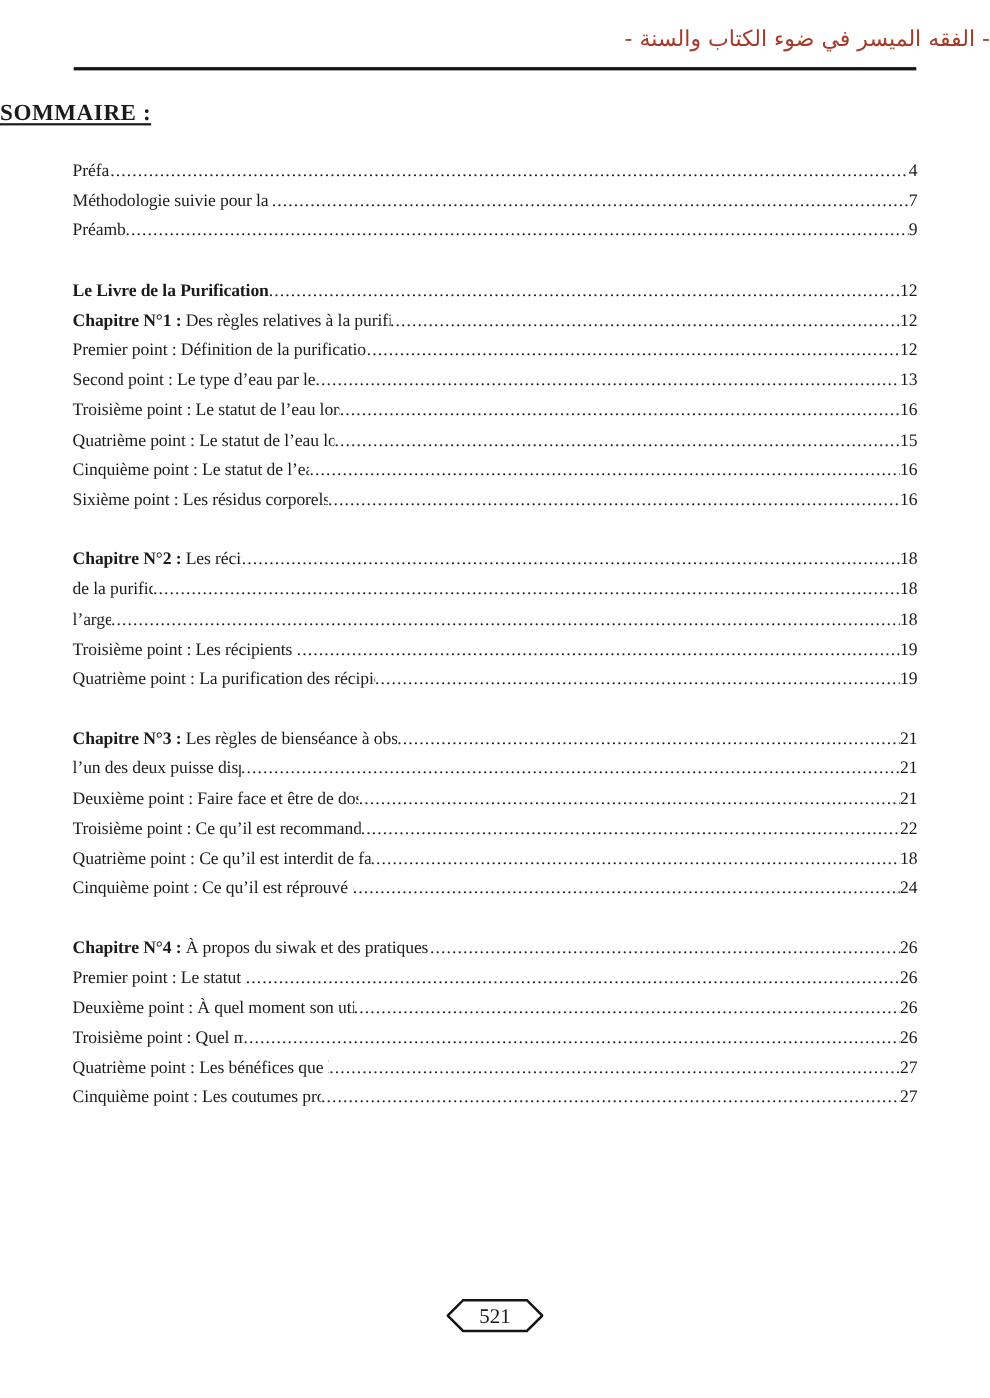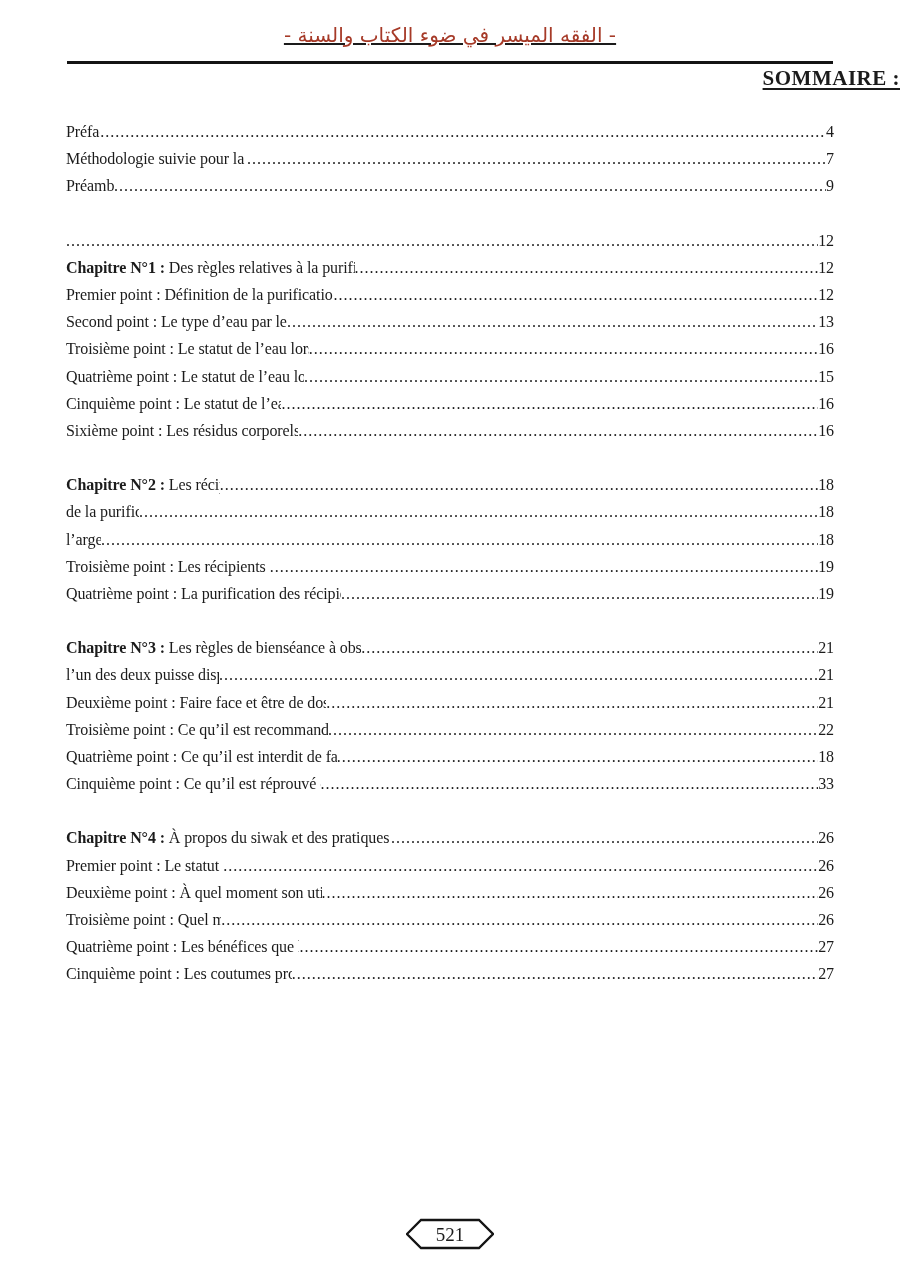--- a/index.html
+++ b/index.html
@@ -11,36 +11,35 @@
     position: relative;
     width: 900px;
     height: 1271px;
     background: #ffffff;
     font-family: "Liberation Serif", serif;
     color: #1b1b1b;
     overflow: hidden;
   }
   .header {
     padding-top: 22px;
-    text-align: center;
-    text-decoration: underline;
   }
   .arabic-title {
     font-family: "DejaVu Sans", sans-serif;
     font-size: 20px;
     line-height: 27px;
     direction: rtl;
   }
   .rule {
     margin: 12px 67px 0 67px;
     border-top: 3px solid #141414;
     height: 0;
   }
   .doc-title {
-    text-align: right;
+    margin-top: 24px;
+    text-align: left;
     font-weight: bold;
     font-size: 21px;
     line-height: 28px;
     letter-spacing: 0.5px;
     text-decoration: underline;
     text-decoration-thickness: 2px;
     text-underline-offset: 3px;
   }
   .toc {
     margin: 26px 66px 0 66px;
@@ -78,21 +77,21 @@
     flex: 0 0 auto;
     white-space: nowrap;
   }
   .toc-fullline {
     line-height: 27.2px;
     text-align: justify;
     text-align-last: justify;
   }
   .footer {
     position: absolute;
-    top: 1218px;
+    top: 1180px;
     left: 50%;
     transform: translateX(-50%);
   }
   .hex-text {
     font-family: "Liberation Serif", serif;
     font-size: 19px;
   }
 </style>
 </head>
 <body>
@@ -121,20 +120,21 @@
           <span class="toc-page">7</span>
         </div>
         <div class="toc-row">
           <span class="toc-text">Préambule</span>
           <span class="toc-dots"></span>
           <span class="toc-page">9</span>
         </div>
       </div>
       <div class="toc-group">
         <div class="toc-row">
+          <span class="toc-bold">Le Livre de la Purification</span>
           <span class="toc-dots"></span>
           <span class="toc-page">12</span>
         </div>
         <div class="toc-row">
           <span class="toc-bold">Chapitre N°1 :</span>
           <span class="toc-text"> Des règles relatives à la purification et les différents type d’eaux</span>
           <span class="toc-dots"></span>
           <span class="toc-page">12</span>
         </div>
         <div class="toc-row">
@@ -219,21 +219,21 @@
           <span class="toc-page">22</span>
         </div>
         <div class="toc-row">
           <span class="toc-text">Quatrième point : Ce qu’il est interdit de faire pour celui qui désire accomplir ses besoins</span>
           <span class="toc-dots"></span>
           <span class="toc-page">18</span>
         </div>
         <div class="toc-row">
           <span class="toc-text">Cinquième point : Ce qu’il est réprouvé de faire à celui qui accomplit ses besoins</span>
           <span class="toc-dots"></span>
-          <span class="toc-page">33</span>
+          <span class="toc-page">24</span>
         </div>
       </div>
       <div class="toc-group">
         <div class="toc-row">
           <span class="toc-bold">Chapitre N°4 :</span>
           <span class="toc-text"> À propos du siwak et des pratiques prophétiques coutumières liées à la saine nature</span>
           <span class="toc-dots"></span>
           <span class="toc-page">26</span>
         </div>
         <div class="toc-row">

